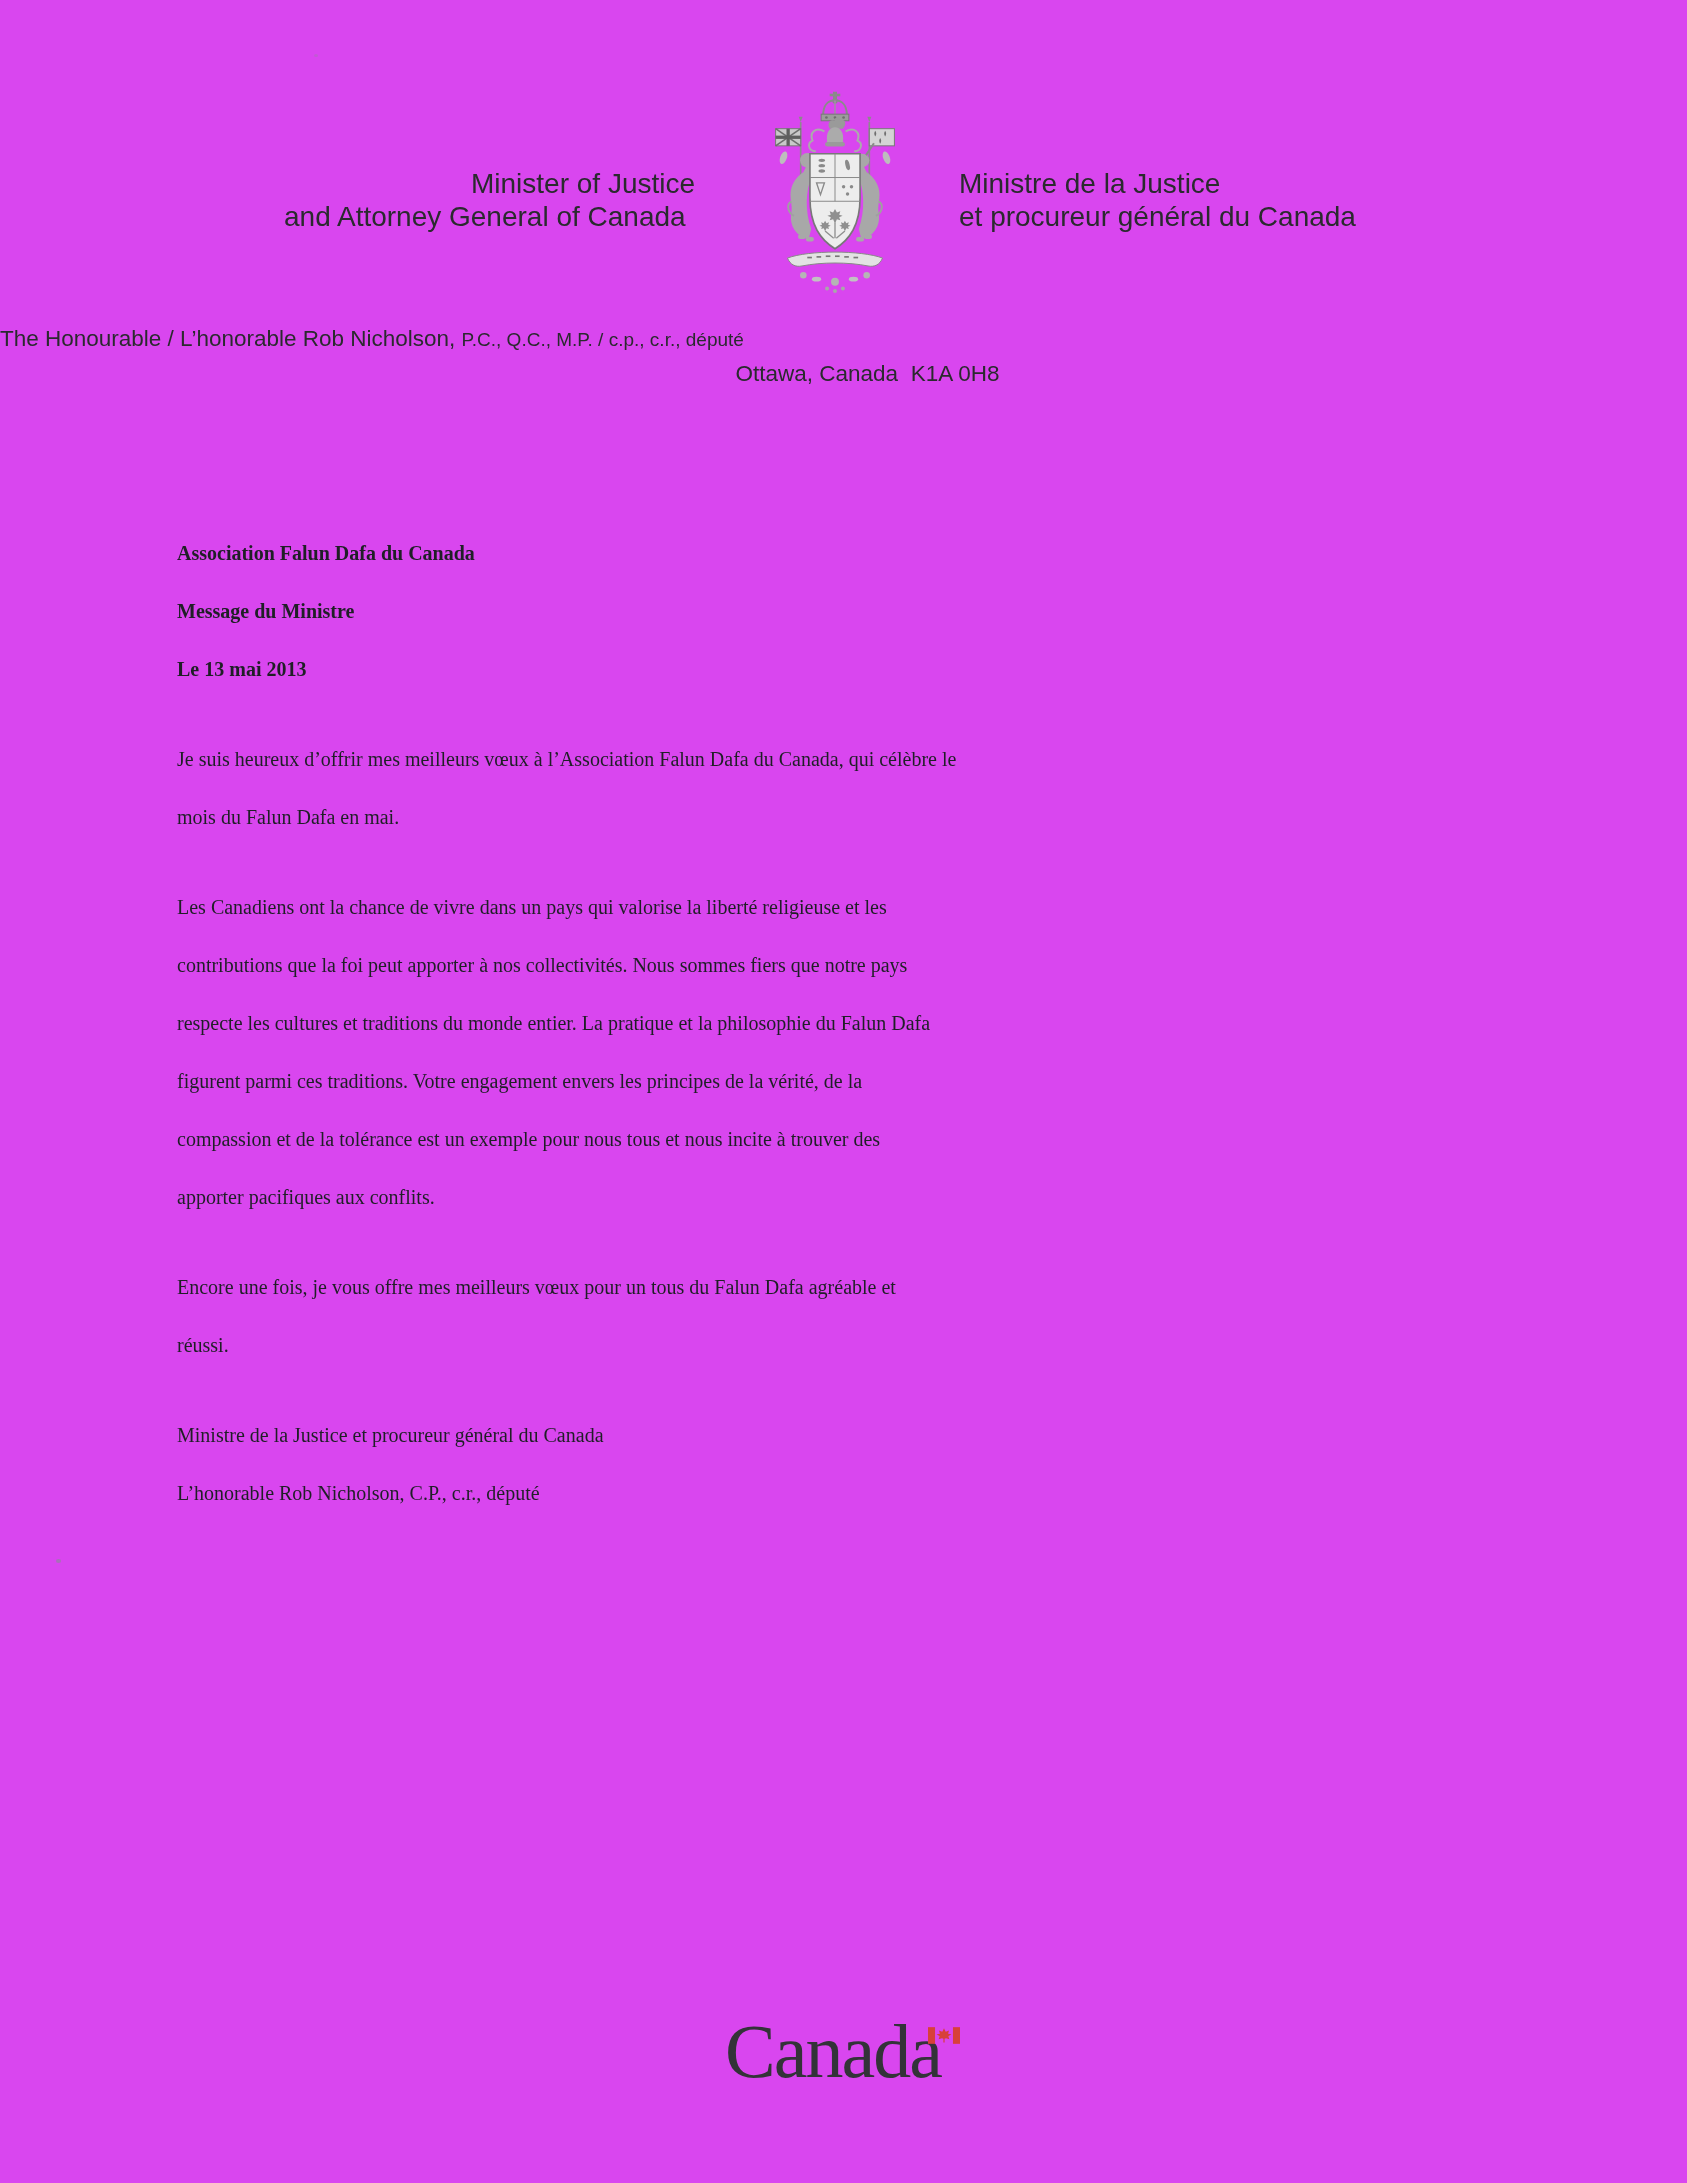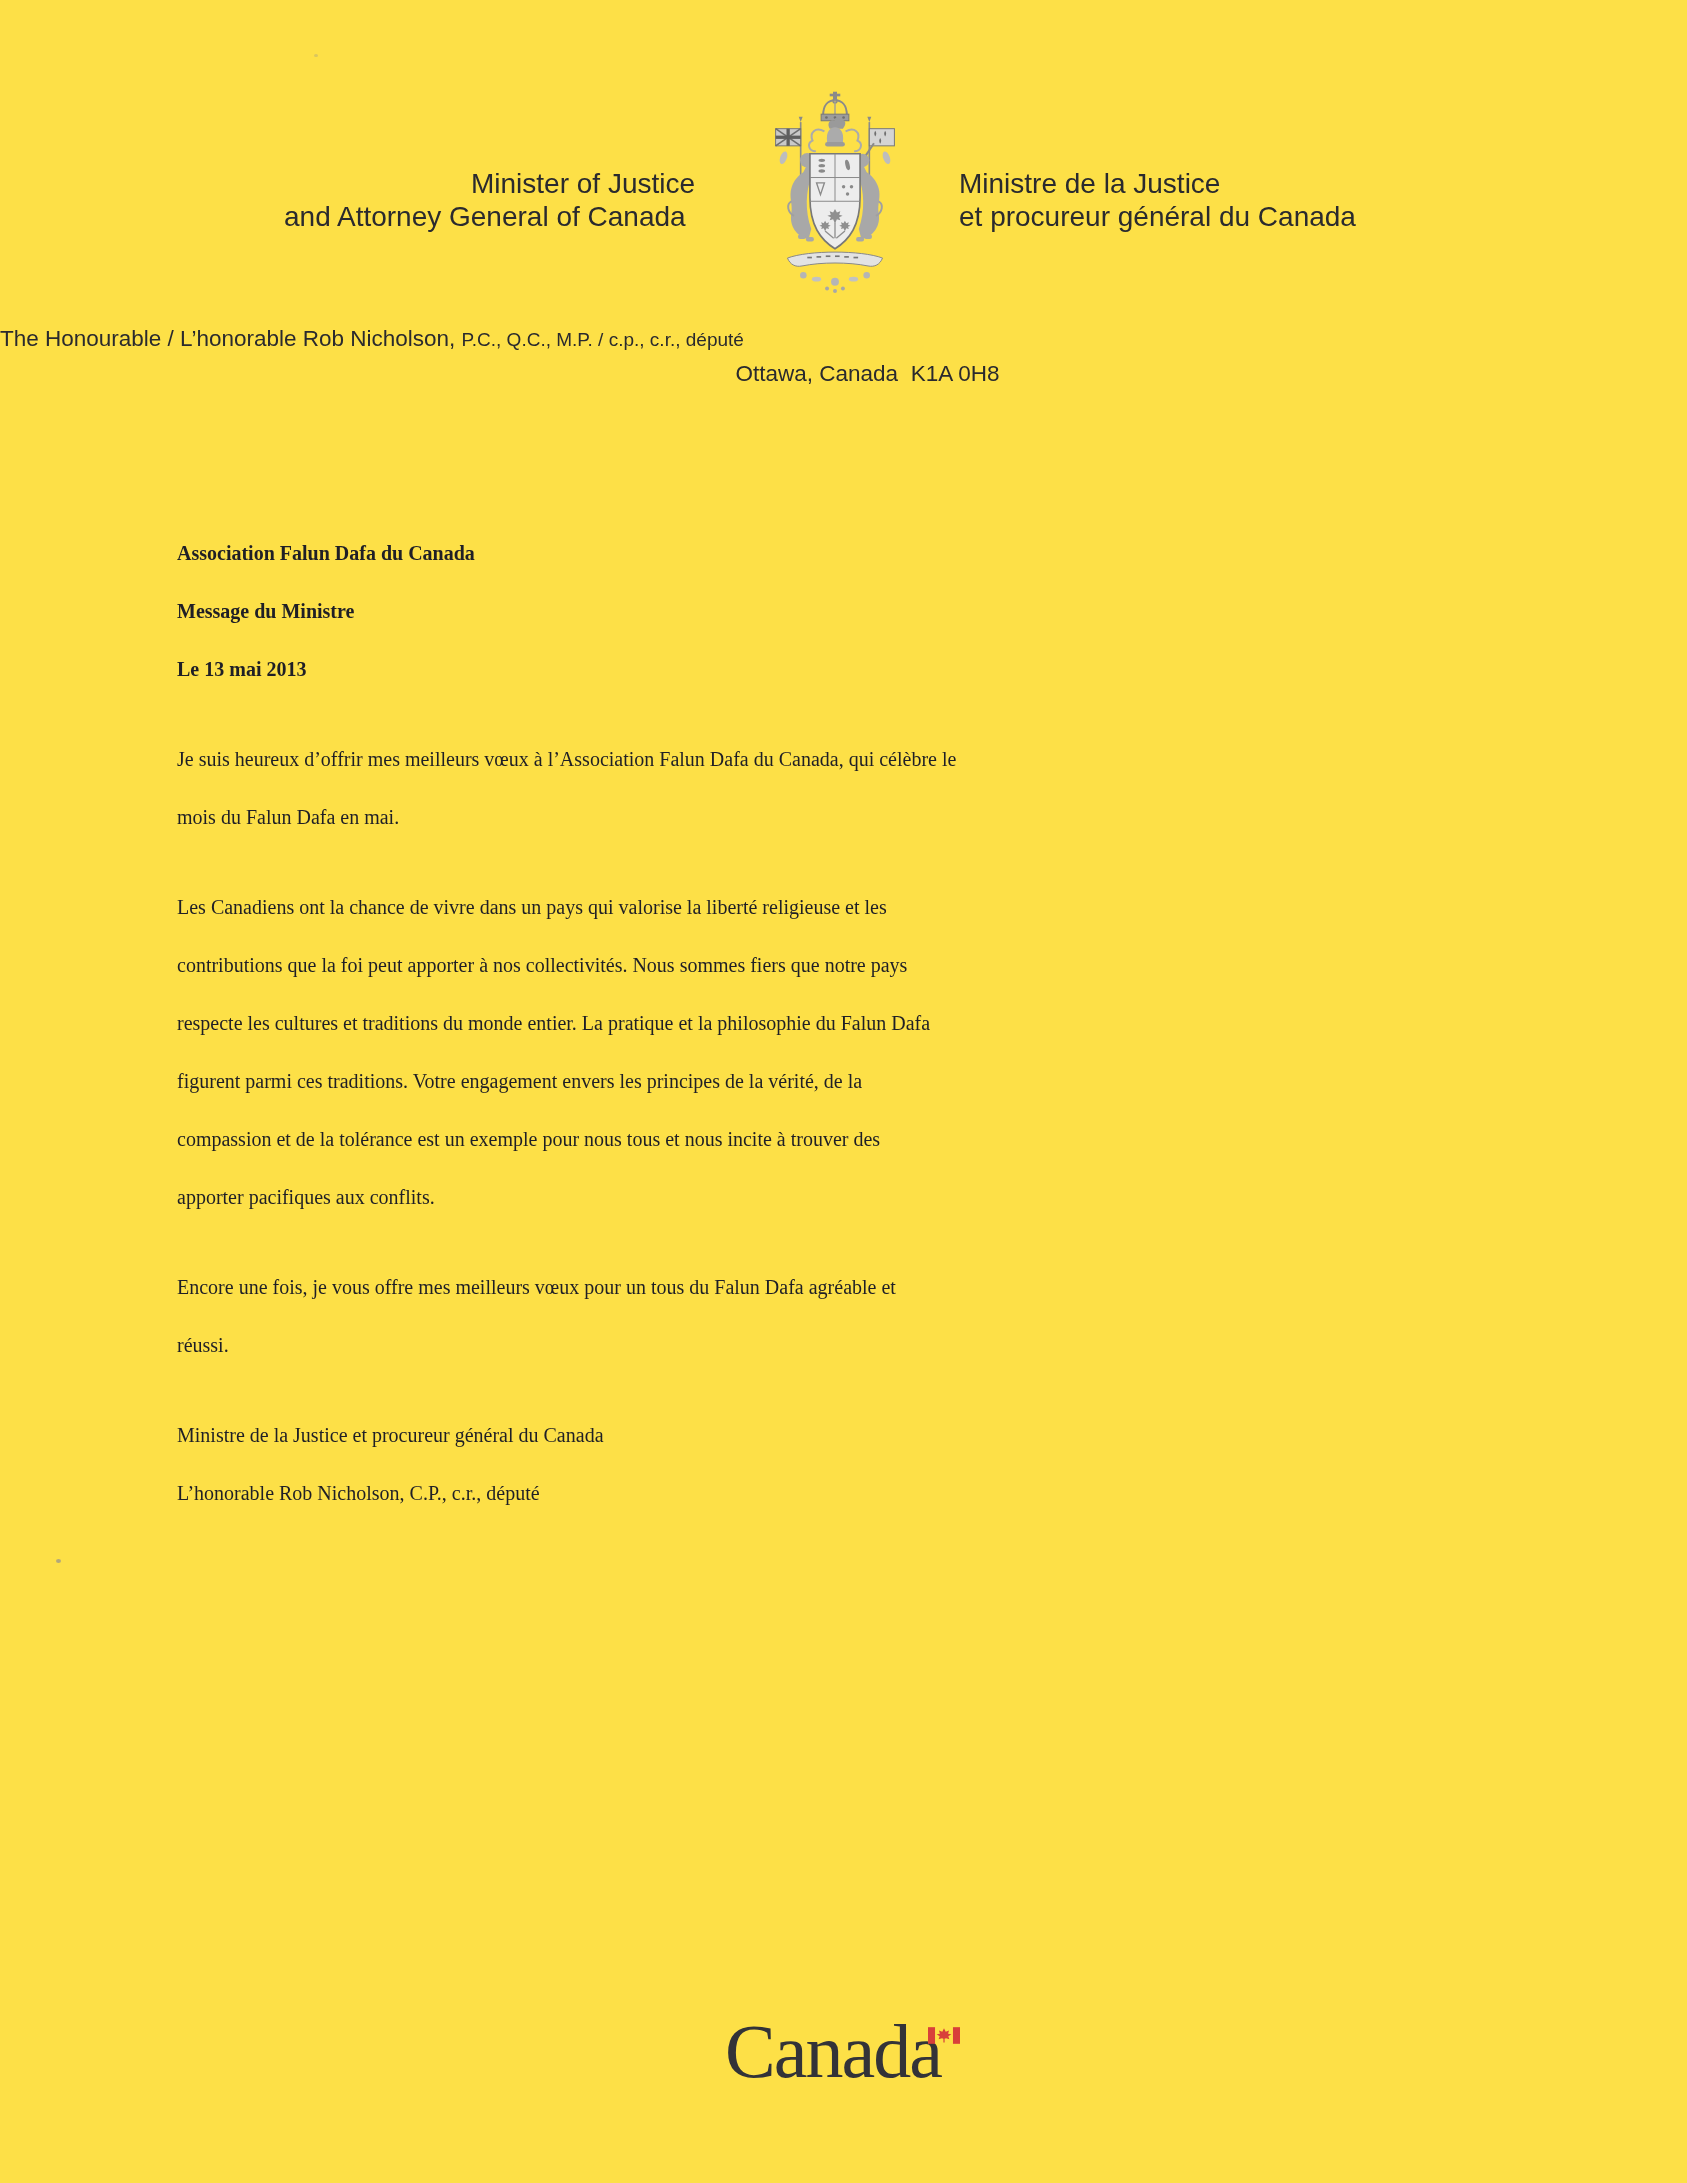--- a/index.html
+++ b/index.html
@@ -1,20 +1,20 @@
 <!DOCTYPE html>
 <html style="font-size:10.6px"><head>
 <meta charset="utf-8">
 <style>
   html, body { margin: 0; padding: 0; background: #ffffff; }
   .page {
     position: relative;
     width: 1687px;
     height: 2183px;
-    background: #fde047;
+    background: #d946ef;
     overflow: hidden;
     font-family: "Liberation Serif", serif;
   }
 
   
   .lh-text {
     position: absolute;
     font-family: "Liberation Sans", sans-serif;
     color: #2a2a2e;
     font-size: 28px;

